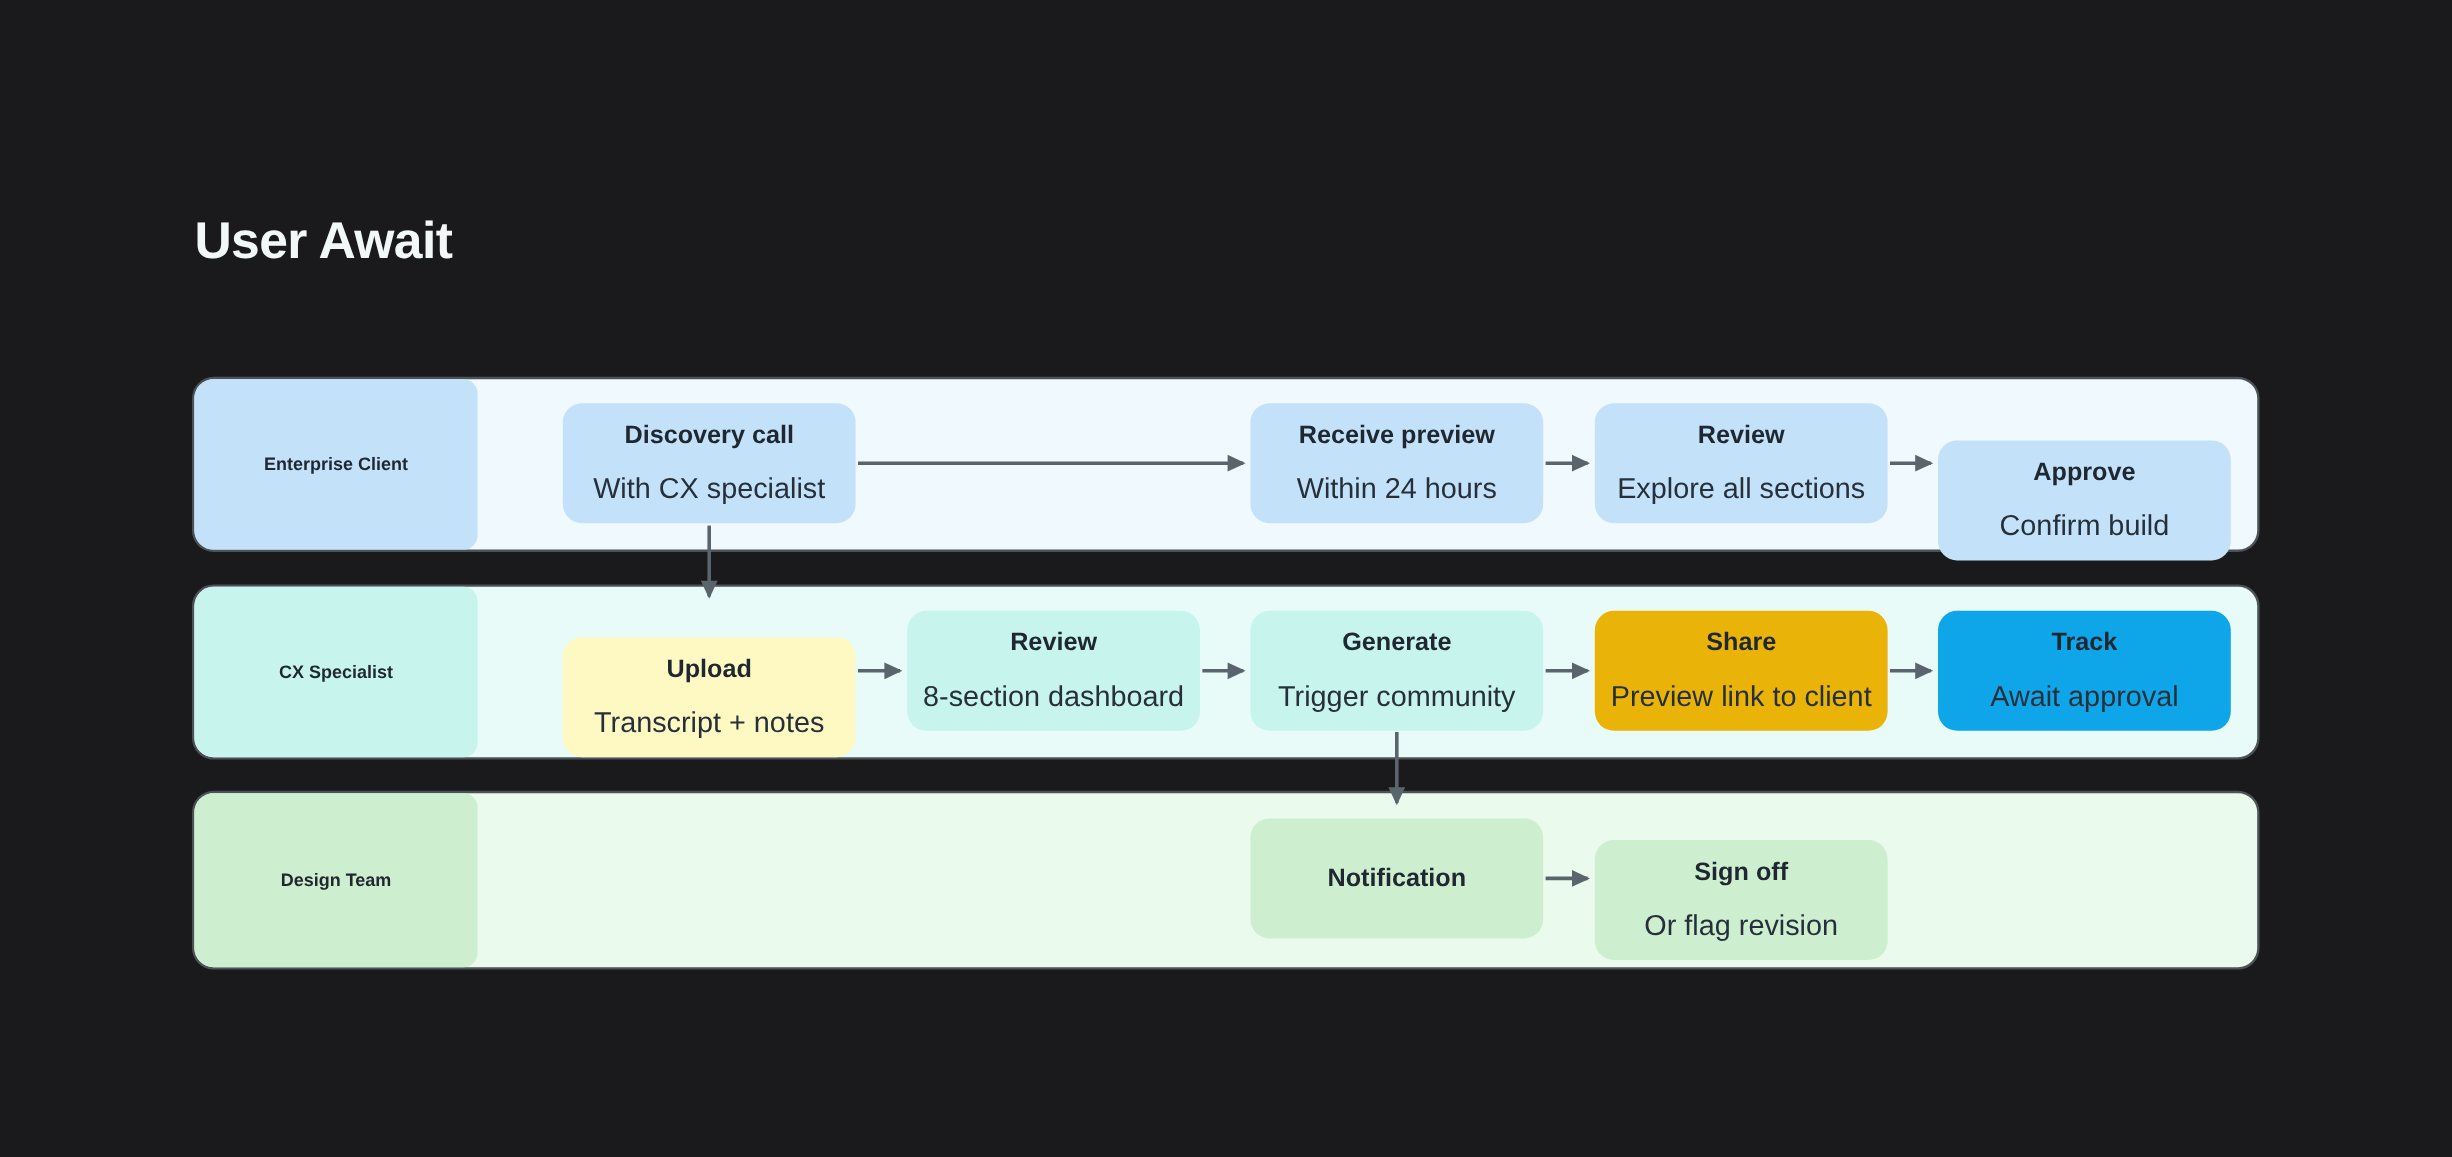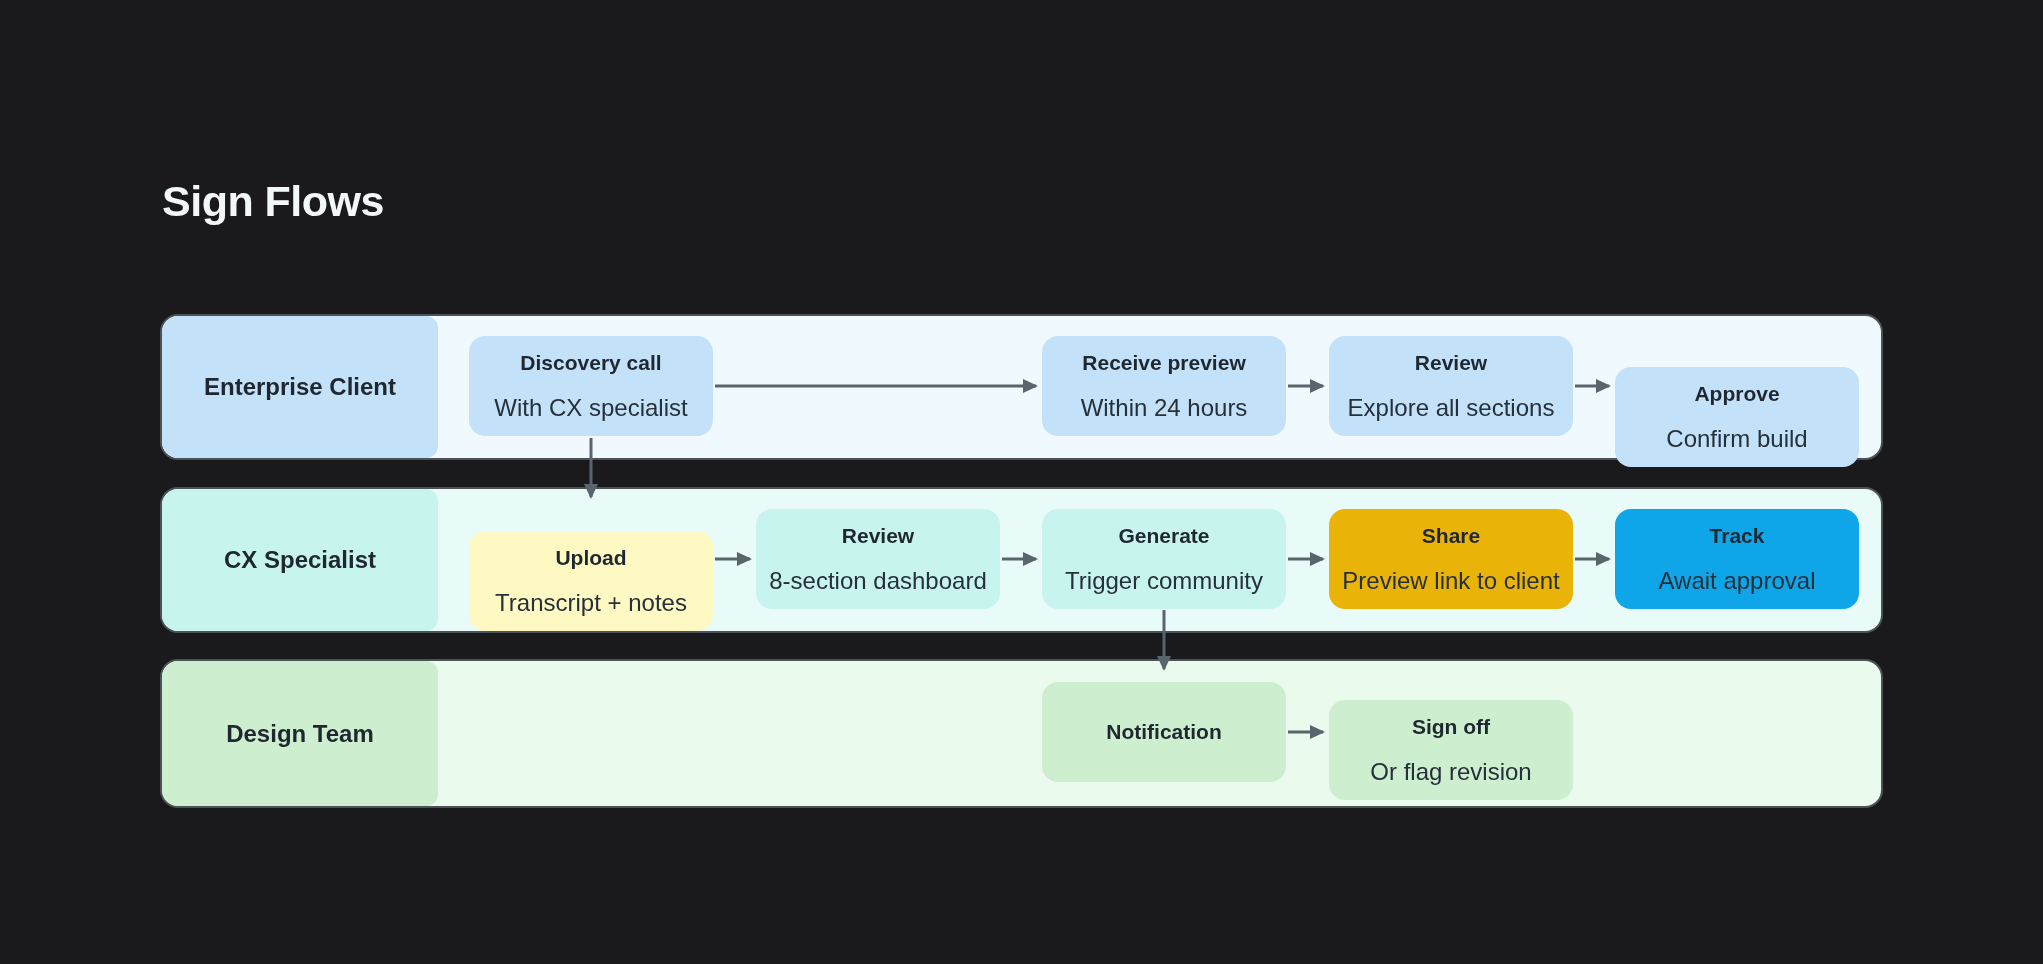--- a/index.html
+++ b/index.html
@@ -3,38 +3,38 @@
 <meta charset="utf-8">
 <style>
   html,body{margin:0;padding:0;background:#1a1a1c;}
   body{width:2043px;height:964px;position:relative;overflow:hidden;
        font-family:"Liberation Sans","DejaVu Sans",sans-serif;}
   .canvas{position:absolute;inset:0;}
   .page-title{position:absolute;left:162px;top:148px;font-size:43px;font-weight:700;
               letter-spacing:-0.5px;color:#f2f7f8;}
   .lane{position:absolute;left:162px;width:1719px;border-radius:16px;
         box-shadow:0 0 0 2px rgba(210,232,242,0.28);}
-  .lane-label{position:absolute;left:0;top:0;bottom:0;width:276px;
+  .lane-label{position:absolute;left:0;top:0;bottom:0;width:236px;
               border-radius:16px 12px 12px 16px;display:flex;align-items:center;
-              justify-content:center;font-size:24px;font-weight:700;color:#1f2730;}
+              justify-content:center;font-size:15px;font-weight:700;color:#1f2730;}
   .node{position:absolute;height:100px;width:244px;top:20px;border-radius:16px;
         display:flex;flex-direction:column;align-items:center;justify-content:center;
         gap:16px;text-align:center;}
   .node-title{font-size:21px;font-weight:700;color:#1f2730;line-height:1.3;}
   .node-sub{font-size:24px;font-weight:400;color:#26303a;line-height:1.3;}
   svg.arrows{position:absolute;inset:0;pointer-events:none;}
   
   .c1{left:307px}.c2{left:594px}.c3{left:880px}.c4{left:1167px}.c5{left:1453px}
 </style>
 </head>
 <body>
 
 <div class="canvas">
 
-  <h1 class="page-title">Sign Flows</h1>
+  <h1 class="page-title">User Await</h1>
 
   <section class="lane" style="top:316px;height:142px;background:#f0f9fe;">
     <div class="lane-label" style="background:#c3e1f9;">Enterprise Client</div>
     <div class="node c1" style="background:#c3e1f9;">
       <span class="node-title">Discovery call</span>
       <span class="node-sub">With CX specialist</span>
     </div>
     <div class="node c3" style="background:#c3e1f9;">
       <span class="node-title">Receive preview</span>
       <span class="node-sub">Within 24 hours</span>

